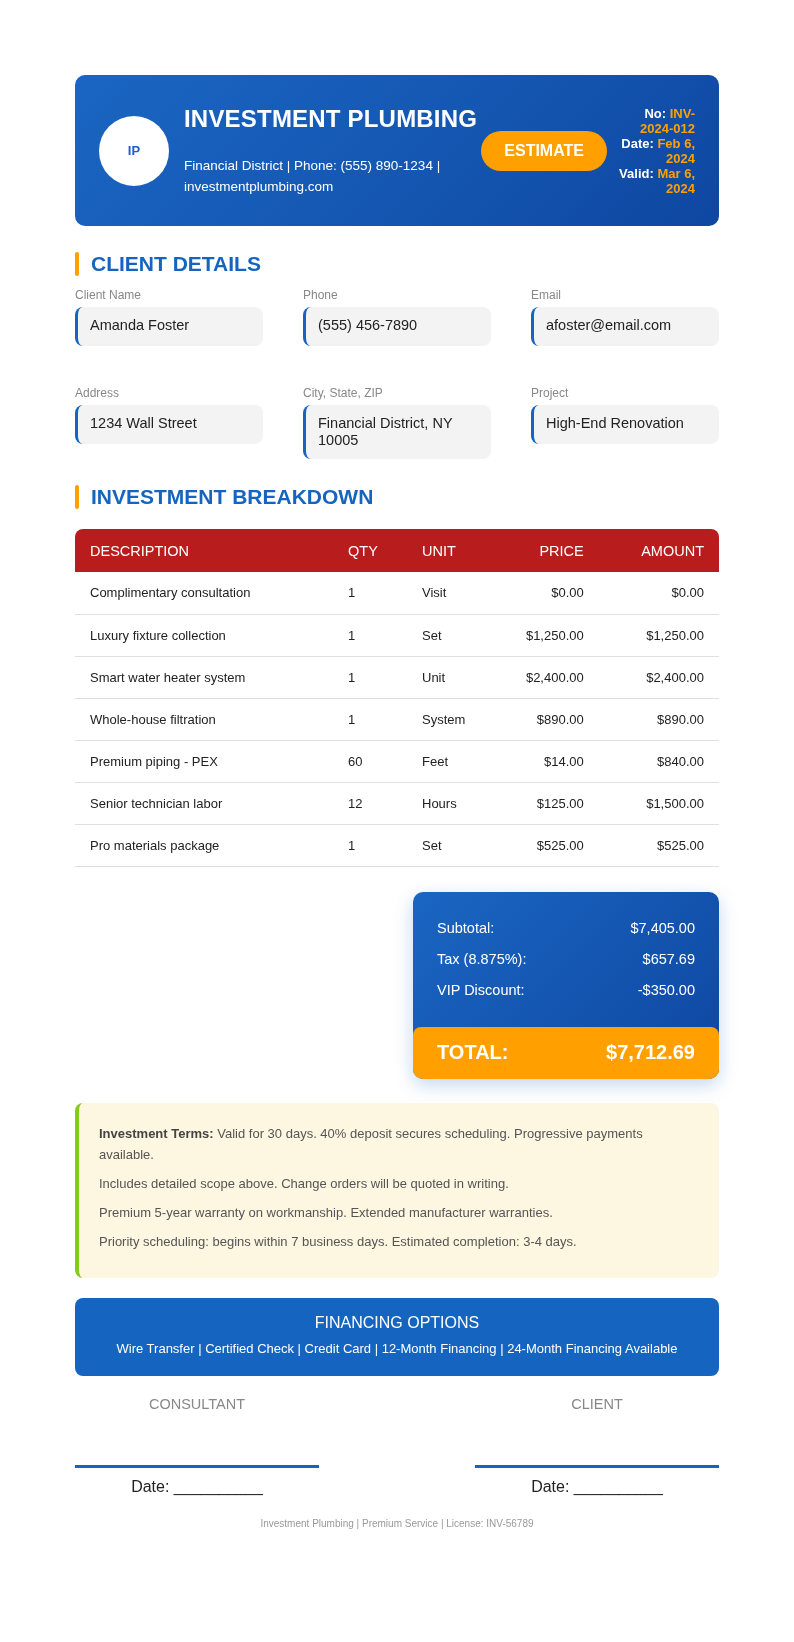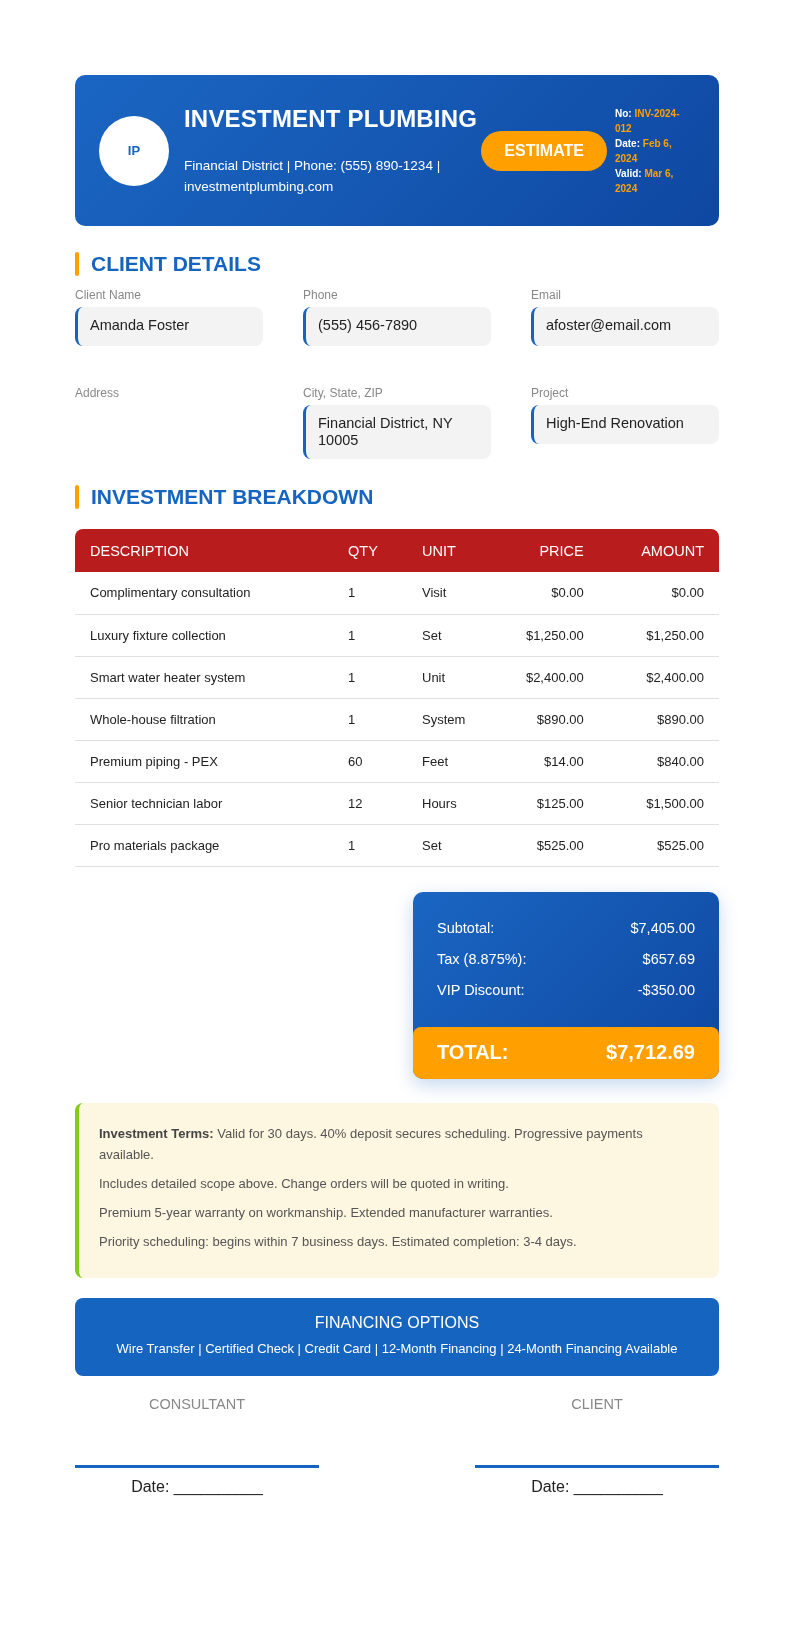--- a/index.html
+++ b/index.html
@@ -23,21 +23,21 @@
     font-weight: bold; font-size: 13px; flex: 0 0 auto;
   }
   .brand { margin-left: 15px; flex: 1 1 auto; }
   .brand-name { font-size: 24px; font-weight: bold; letter-spacing: 0.2px; }
   .brand-info { font-size: 13.5px; line-height: 21px; margin-top: 22px; }
   .estimate-badge {
     background: #ff9f00; color: #fff; font-weight: bold; font-size: 16px;
     border-radius: 22px; padding: 11px 23px; flex: 0 0 auto;
     margin-right: 8px;
   }
-  .meta { width: 80px; text-align: left; font-size: 10px; font-weight: bold; line-height: 15px; }
+  .meta { width: 80px; text-align: right; font-size: 13px; font-weight: bold; line-height: 15px; }
   .meta .k { color: #fff; }
   .meta .v { color: #ffa000; }
 
   
   .section-title {
     display: flex; align-items: center; margin-top: 26px; margin-bottom: 12px;
   }
   .section-title .bar { width: 4px; height: 24px; background: #ffa000; border-radius: 2px; }
   .section-title .txt { color: #1565c0; font-size: 21px; font-weight: bold; margin-left: 12px; }
 
@@ -140,20 +140,21 @@
     <div>
       <div class="field-label">Phone</div>
       <div class="field-value">(555) 456-7890</div>
     </div>
     <div>
       <div class="field-label">Email</div>
       <div class="field-value">afoster@email.com</div>
     </div>
     <div>
       <div class="field-label">Address</div>
+      <div class="field-value">1234 Wall Street</div>
     </div>
     <div>
       <div class="field-label">City, State, ZIP</div>
       <div class="field-value">Financial District, NY 10005</div>
     </div>
     <div>
       <div class="field-label">Project</div>
       <div class="field-value">High-End Renovation</div>
     </div>
   </div>
@@ -266,13 +267,14 @@
       <div class="sig-line"></div>
       <div class="sig-date">Date: __________</div>
     </div>
     <div class="sig">
       <div class="sig-label">CLIENT</div>
       <div class="sig-line"></div>
       <div class="sig-date">Date: __________</div>
     </div>
   </div>
 
+  <div class="footer">Investment Plumbing | Premium Service | License: INV-56789</div>
 </div>
 
 </body></html>

